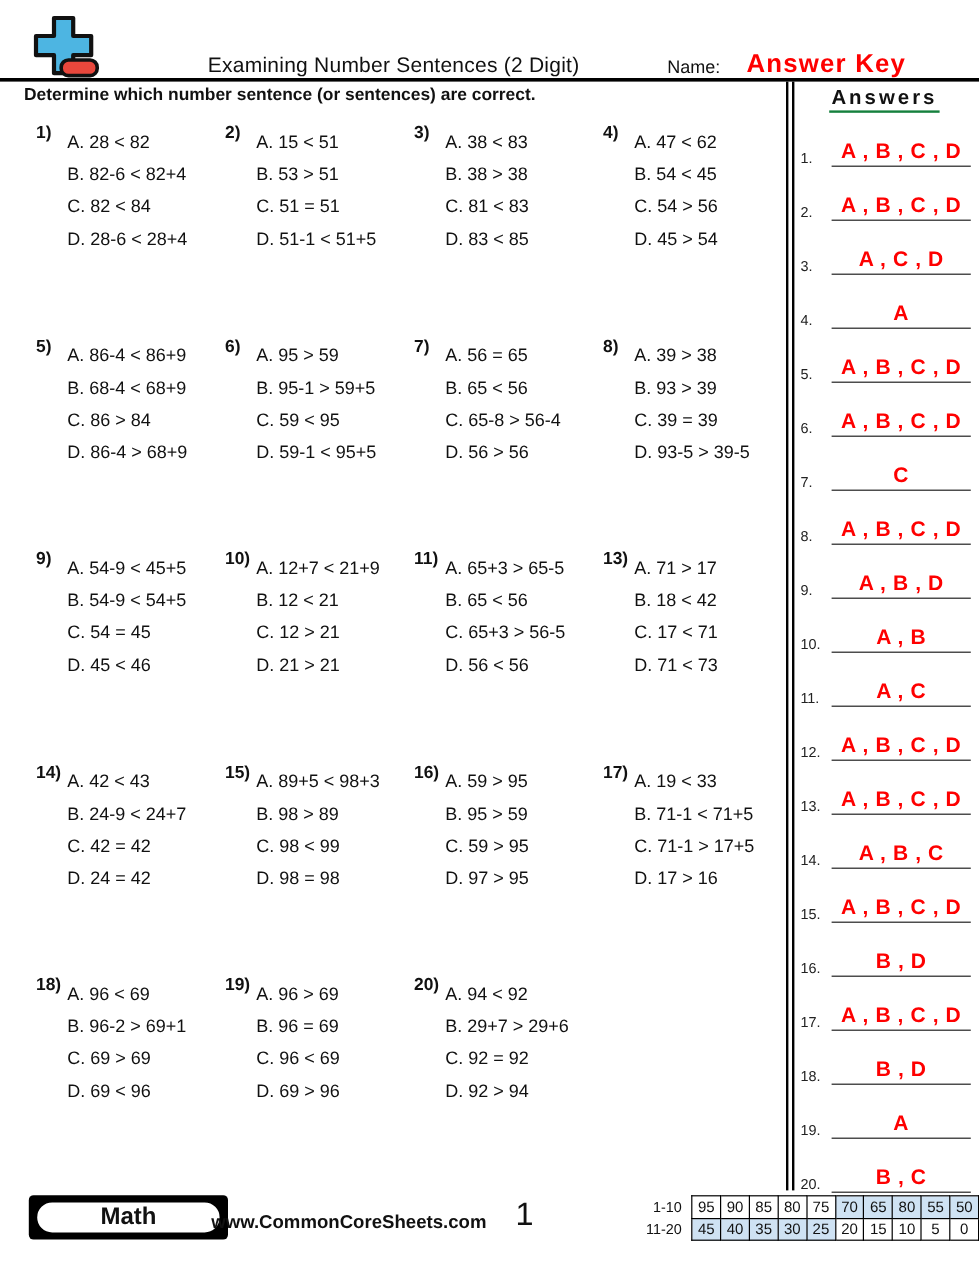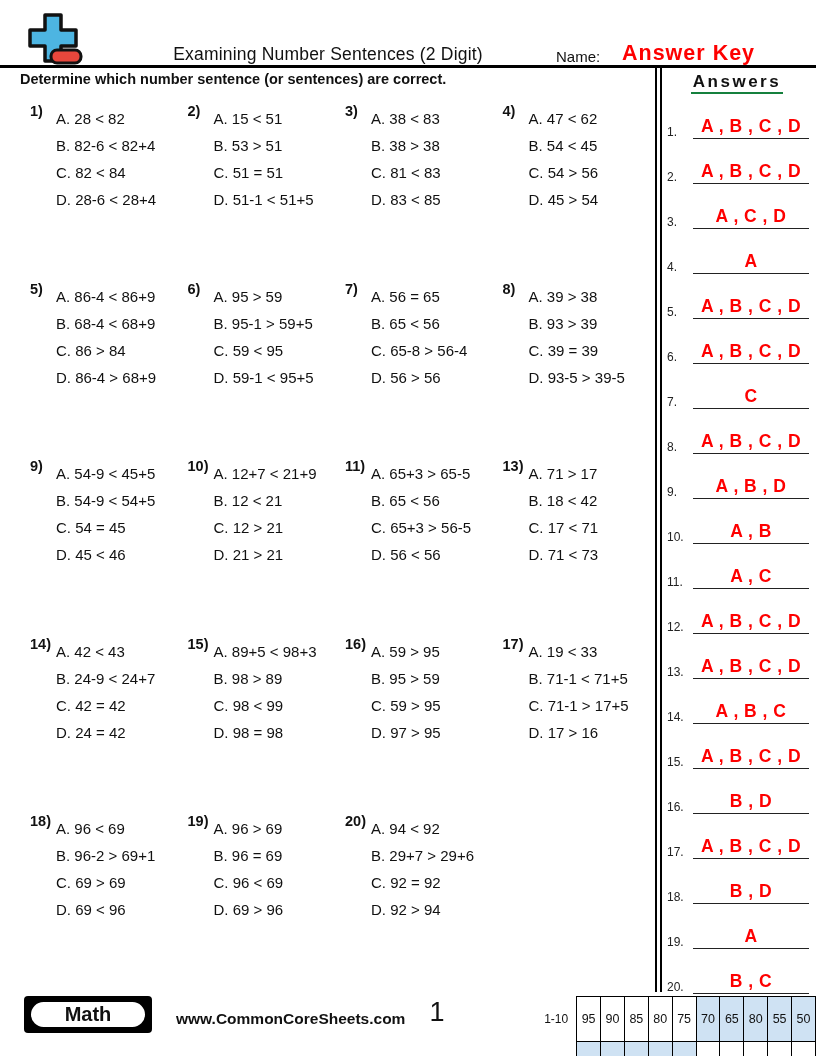--- a/index.html
+++ b/index.html
@@ -33,33 +33,33 @@
     border-bottom:2px solid #15803d;padding:0 2px 1px 2px;}
   .answers-list{position:absolute;left:662px;top:94px;width:150px;height:900px;
     display:flex;flex-direction:column;}
   .ans-item{flex:1;display:flex;align-items:flex-end;padding:0 3px 0 5px;}
   .ans-num{font-size:12px;width:26px;flex:none;color:#222;}
   .ans-line{flex:1;border-bottom:1.6px solid #222;text-align:center;}
   .ans-val{color:var(--answer-red,#fe0000);font-weight:bold;font-size:17.5px;
     letter-spacing:0.5px;display:inline-block;padding-bottom:1px;white-space:nowrap;}
 
   
-  .badge-outer{position:absolute;left:24px;top:996px;width:128px;height:37px;
+  .badge-outer{position:absolute;left:24px;top:996px;width:166px;height:37px;
     background:#000;border-radius:4px;}
   .badge-inner{position:absolute;left:5px;top:4px;right:5px;bottom:4px;background:#fff;
     border:2px solid #000;border-radius:16px;display:flex;align-items:center;
     justify-content:center;font-size:20px;font-weight:bold;}
   .website{position:absolute;left:176px;top:1010px;font-size:15.5px;font-weight:bold;}
   .page-number{position:absolute;left:402px;top:997px;width:70px;text-align:center;
     font-size:27px;}
   .score-wrap{position:absolute;left:528px;top:996px;}
   .score-table{border-collapse:collapse;}
   .score-label{border:none;font-size:12px;text-align:right;padding:0 8px 0 0;width:44px;}
   .score-cell{border:1.4px solid #000;width:22px;height:17.5px;text-align:center;
-    font-size:12.5px;padding:13px 1px;}
+    font-size:12.5px;padding:0 1px;}
   .score-cell.hl{background:var(--table-hl,#cfe2f3);}
 </style>
 </head>
 <body>
 
 <div>
 
   <div class="logo">
     <svg width="60" height="55" viewBox="0 0 60 55">
       <path d="M21 3 h16 v15 h15 v16 h-15 v15 h-16 v-15 h-15 v-16 h15 z" stroke="#111" stroke-width="3.5" stroke-linejoin="round" fill="#4db5e2"></path>

